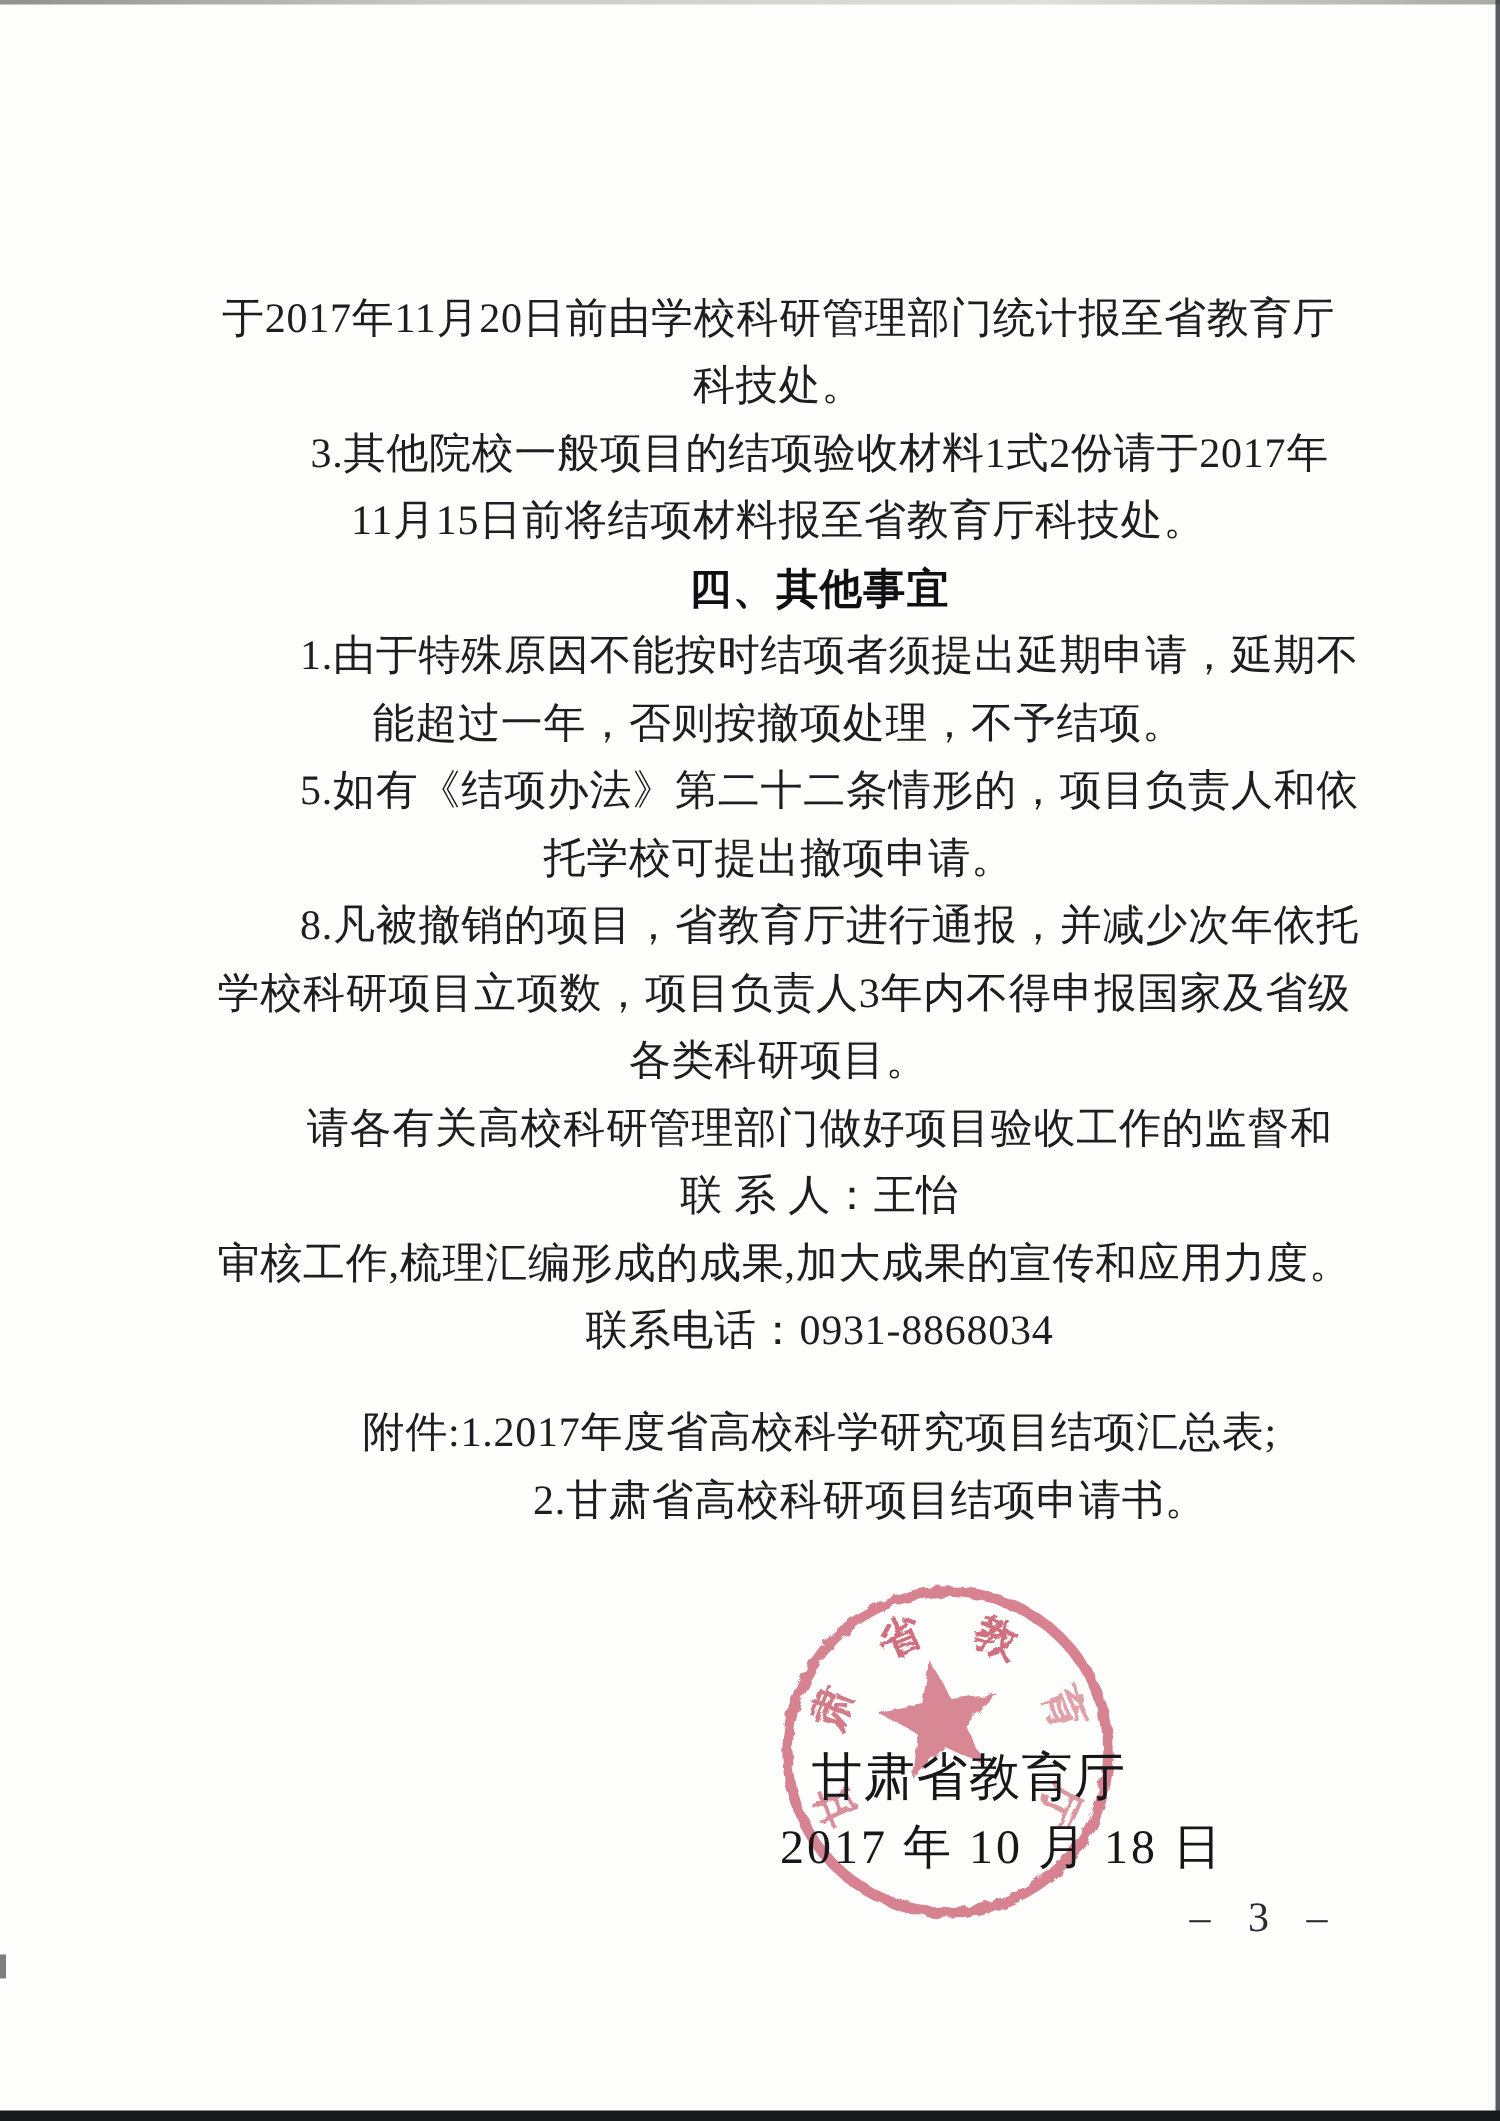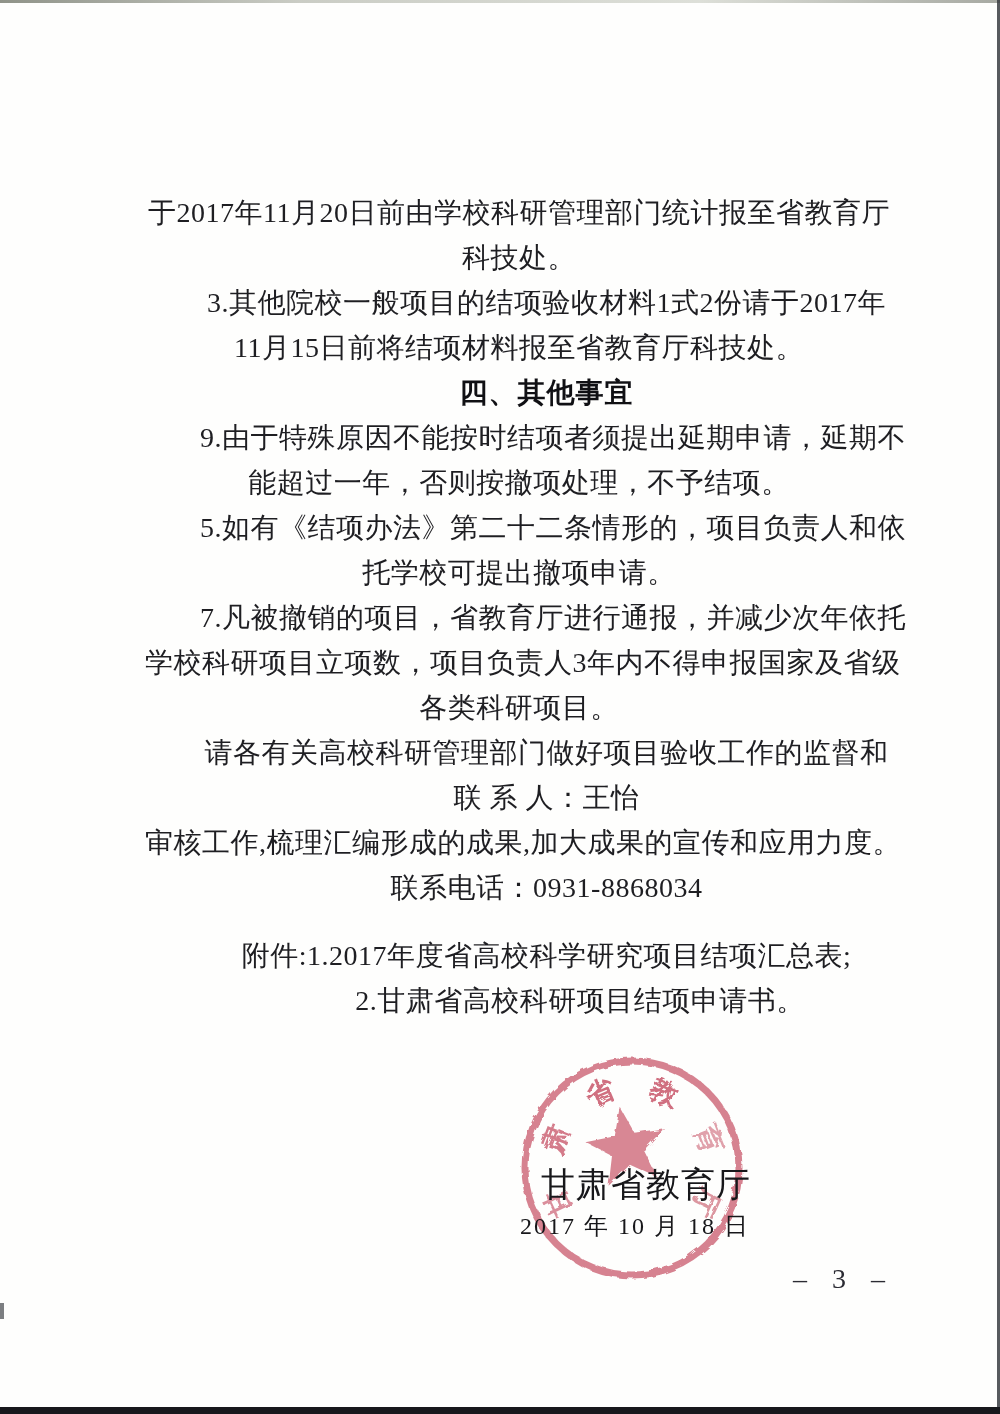--- a/index.html
+++ b/index.html
@@ -19,21 +19,21 @@
   .lines{position:absolute;left:145px;top:190px;width:748px;
     font-size:28px;line-height:45px;letter-spacing:.5px;text-align:center;}
   .line{height:45px;white-space:nowrap;}
   .line.indent{padding-left:55px;}
   .line.indent2{padding-left:122px;font-family:Liberation Serif, serif;}
   .line.head{font-weight:bold;font-family:Liberation Sans, sans-serif;
     letter-spacing:1px;color:#101014;}
   .line.gap{margin-top:23px;}
   
   .sig-org{position:absolute;left:541px;top:1162px;font-size:34px;letter-spacing:1px;color:#17171a;}
-  .sig-date{position:absolute;left:520px;top:1210px;font-size:24px;letter-spacing:2px;color:#17171a;}
+  .sig-date{position:absolute;left:520px;top:1210px;font-size:32px;letter-spacing:2px;color:#17171a;}
   .page-num{position:absolute;left:793px;top:1263px;font-size:28px;letter-spacing:9px;color:#2b2b33;}
   
   .seal{position:absolute;left:510px;top:1044px;width:260px;height:260px;pointer-events:none;}
   .seal svg{width:100%;height:100%;}
   .seal text{font-family:"Liberation Serif","DejaVu Serif",serif;font-weight:bold;}
 </style>
 </head>
 <body>
 
 <div class="page">
@@ -42,25 +42,25 @@
   <div class="edge-right"></div>
   <div class="edge-bottom"></div>
   <div class="corner-mark"></div>
 
   <div class="lines">
       <div class="line">于2017年11月20日前由学校科研管理部门统计报至省教育厅</div>
       <div class="line">科技处。</div>
       <div class="line indent">3.其他院校一般项目的结项验收材料1式2份请于2017年</div>
       <div class="line">11月15日前将结项材料报至省教育厅科技处。</div>
       <div class="line indent head">四、其他事宜</div>
-      <div class="line indent">9.由于特殊原因不能按时结项者须提出延期申请，延期不</div>
+      <div class="line indent">1.由于特殊原因不能按时结项者须提出延期申请，延期不</div>
       <div class="line">能超过一年，否则按撤项处理，不予结项。</div>
       <div class="line indent">5.如有《结项办法》第二十二条情形的，项目负责人和依</div>
       <div class="line">托学校可提出撤项申请。</div>
-      <div class="line indent">7.凡被撤销的项目，省教育厅进行通报，并减少次年依托</div>
+      <div class="line indent">8.凡被撤销的项目，省教育厅进行通报，并减少次年依托</div>
       <div class="line">学校科研项目立项数，项目负责人3年内不得申报国家及省级</div>
       <div class="line">各类科研项目。</div>
       <div class="line indent">请各有关高校科研管理部门做好项目验收工作的监督和</div>
       <div class="line indent">联 系 人：王怡</div>
       <div class="line">审核工作,梳理汇编形成的成果,加大成果的宣传和应用力度。</div>
       <div class="line indent">联系电话：0931-8868034</div>
       <div class="line indent gap">附件:1.2017年度省高校科学研究项目结项汇总表;</div>
       <div class="line indent2">2.甘肃省高校科研项目结项申请书。</div>
     </div>
 

